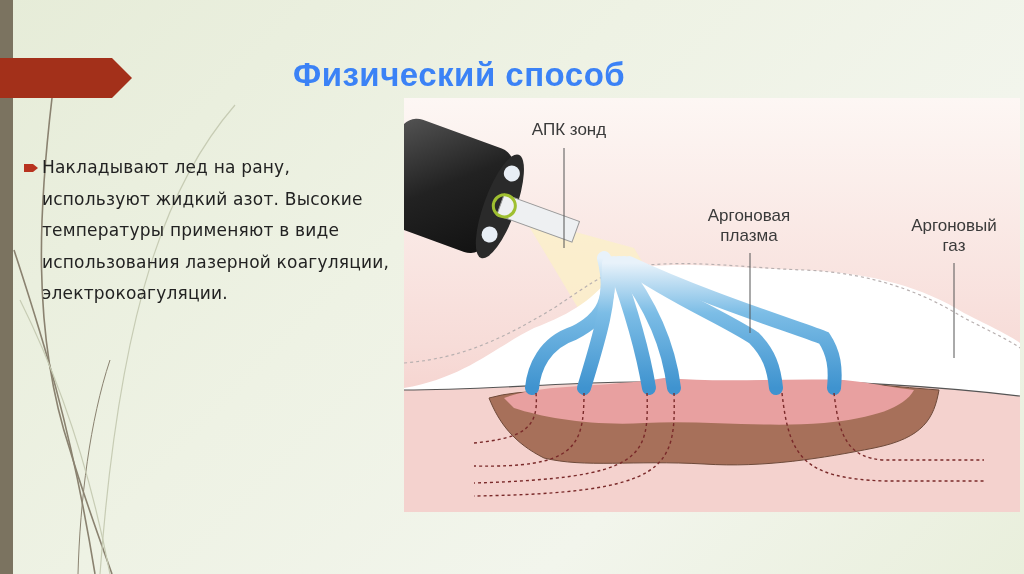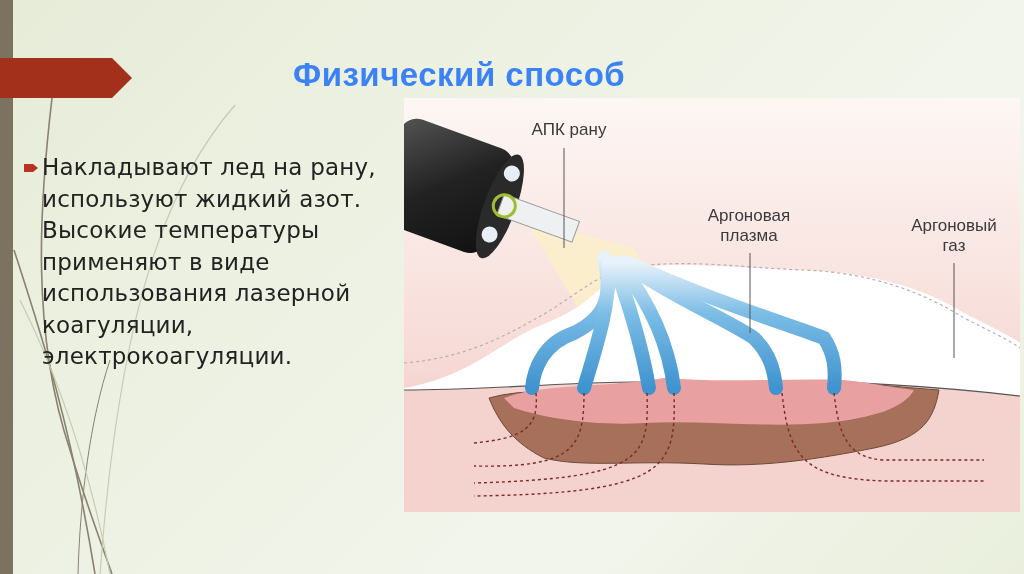--- a/index.html
+++ b/index.html
@@ -6,21 +6,21 @@
   body{width:1024px;height:574px;overflow:hidden;position:relative;
     background:linear-gradient(135deg,#e6ecd8 0%,#eef2e4 40%,#f2f5ec 70%,#e9efdc 100%);
     font-family:"DejaVu Sans",sans-serif;}
   .left-bar{position:absolute;left:0;top:0;width:13px;height:574px;background:#7b7360;}
   .title-arrow{position:absolute;left:0;top:58px;width:132px;height:40px;}
   .title{position:absolute;left:293px;top:56px;font-family:"Liberation Sans",sans-serif;
     font-weight:bold;font-size:33px;color:#3b82f6;letter-spacing:0.5px;}
   .vines{position:absolute;left:0;top:0;width:300px;height:574px;}
   .bullet{position:absolute;left:24px;top:163px;width:14px;height:10px;}
   .body-text{position:absolute;left:42px;top:152px;width:350px;font-family:"DejaVu Sans",sans-serif;
-    font-size:23px;line-height:31.5px;color:#222;letter-spacing:0.2px;}
+    font-size:17px;line-height:31.5px;color:#222;letter-spacing:0.2px;}
   .diagram{position:absolute;left:404px;top:98px;width:616px;height:414px;background:#fbeeee;overflow:hidden;}
   .diagram svg{position:absolute;left:0;top:0;}
   .lbl{position:absolute;font-family:"Liberation Sans",sans-serif;font-size:17px;color:#3a3a3a;text-align:center;line-height:20px;}
 </style>
 </head>
 <body>
 
 <div class="left-bar"></div>
 
 <svg class="vines" viewBox="0 0 300 574">
@@ -102,21 +102,21 @@
       <circle cx="100" cy="60" r="8" fill="#e8eef5"></circle>
       <circle cx="100" cy="125" r="8" fill="#e8eef5"></circle>
       <rect x="100" y="82" width="80" height="22" fill="#eef0f2" stroke="#999"></rect>
       <circle cx="104" cy="93" r="11" fill="none" stroke="#9fbf30" stroke-width="3"></circle>
     </g>
 
     <line x1="160" y1="50" x2="160" y2="150" stroke="#555" stroke-width="1"></line>
     <line x1="346" y1="155" x2="346" y2="235" stroke="#555" stroke-width="1"></line>
     <line x1="550" y1="165" x2="550" y2="260" stroke="#555" stroke-width="1"></line>
   </svg>
-  <div class="lbl" style="left:110px;top:22px;width:110px;">АПК рану</div>
+  <div class="lbl" style="left:110px;top:22px;width:110px;">АПК зонд</div>
   <div class="lbl" style="left:280px;top:108px;width:130px;">
     <div>Аргоновая</div>
     <div>плазма</div>
   </div>
   <div class="lbl" style="left:490px;top:118px;width:120px;">
     <div>Аргоновый</div>
     <div>газ</div>
   </div>
 </div>
 

